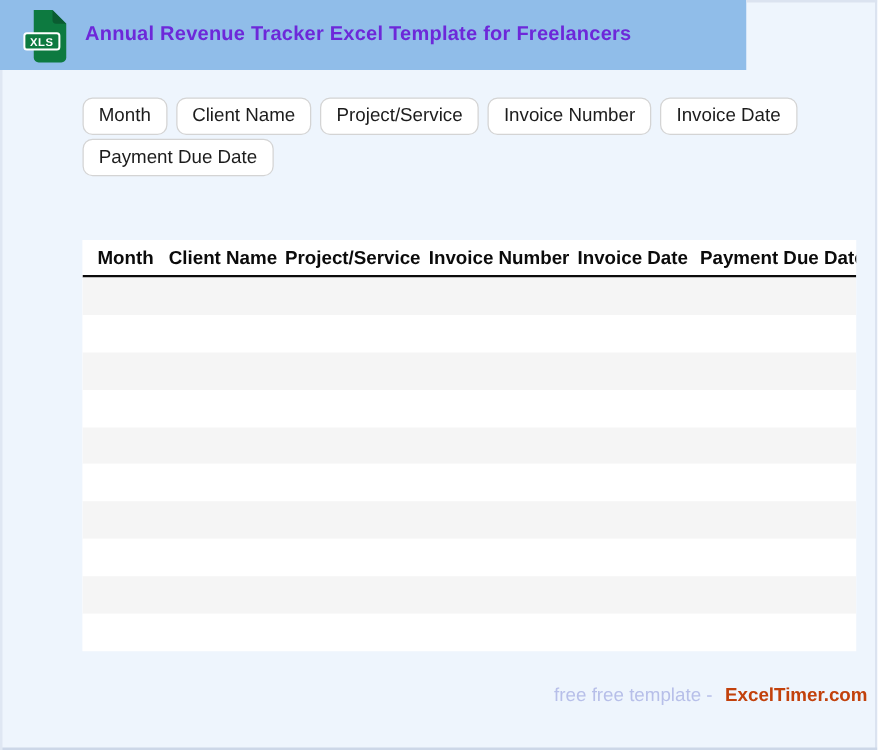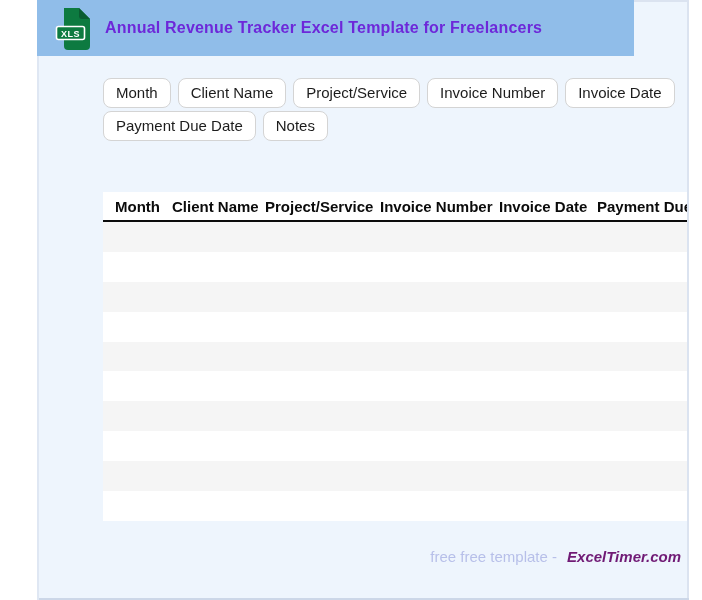--- a/index.html
+++ b/index.html
@@ -1,25 +1,24 @@
 <!DOCTYPE html>
 <html><head>
 <meta charset="utf-8">
 <style>
   * { margin: 0; padding: 0; box-sizing: border-box; }
   html, body { background: #ffffff; }
   body { font-family: "Liberation Sans", sans-serif; }
 
   .canvas {
     position: relative;
-    width: 652px;
+    width: 702px;
     height: 600px;
     background: #eef5fd;
     overflow: hidden;
-    margin-left: 37px;
   }
 
   
   .border-top    { position: absolute; left: 597px; top: 0; width: 105px; height: 2px; background: #dbe3f0; }
   .border-right  { position: absolute; right: 0; top: 0; width: 2px; height: 600px; background: #dbe3f0; }
   .border-bottom { position: absolute; left: 0; bottom: 0; width: 702px; height: 2px; background: #ccd7e8; }
   .border-left   { position: absolute; left: 0; top: 56px; width: 2px; height: 544px; background: #dfe7f3; }
 
   
   .titlebar {
@@ -102,25 +101,24 @@
   
   .footer {
     position: absolute;
     right: 8px; top: 548px;
     font-size: 15px;
     color: #b7bfe9;
     white-space: nowrap;
   }
   .footer .brand {
     font-weight: bold;
-    color: #701a75;
+    color: #c2410c;
     margin-left: 10px;
     text-decoration: none;
     cursor: pointer;
-    font-style: italic;
   }
 </style>
 </head>
 <body>
 
 <div class="canvas">
 
   <div class="titlebar">
     <svg class="file-icon" viewBox="0 0 40 44" aria-hidden="true">
       <path d="M10 1 h15 l11 11 v27 a4 4 0 0 1 -4 4 H14 a4 4 0 0 1 -4 -4 z" fill="#0d7a40"></path>
@@ -131,21 +129,20 @@
     <h1>Annual Revenue Tracker Excel Template for Freelancers</h1>
   </div>
 
   <div class="chips">
       <button class="chip">Month</button>
       <button class="chip">Client Name</button>
       <button class="chip">Project/Service</button>
       <button class="chip">Invoice Number</button>
       <button class="chip">Invoice Date</button>
       <button class="chip">Payment Due Date</button>
-      <button class="chip">Notes</button>
     </div>
 
   <div class="tbl">
     <div class="thead">
         <span>Month</span>
         <span>Client Name</span>
         <span>Project/Service</span>
         <span>Invoice Number</span>
         <span>Invoice Date</span>
         <span>Payment Due Date</span>

